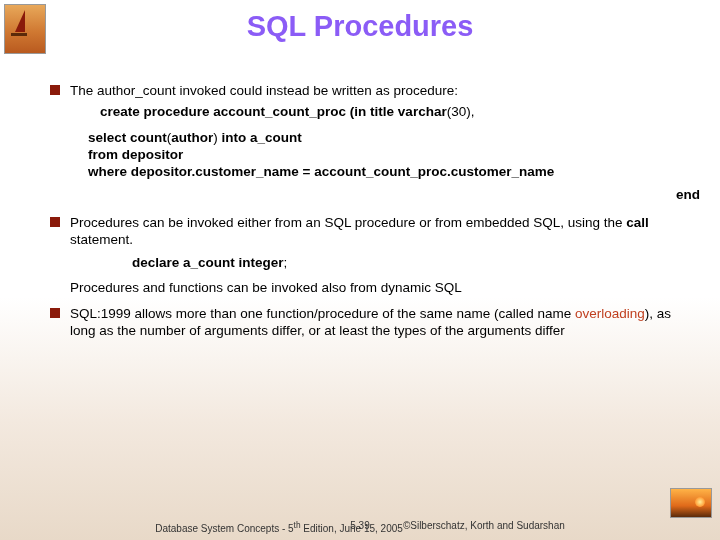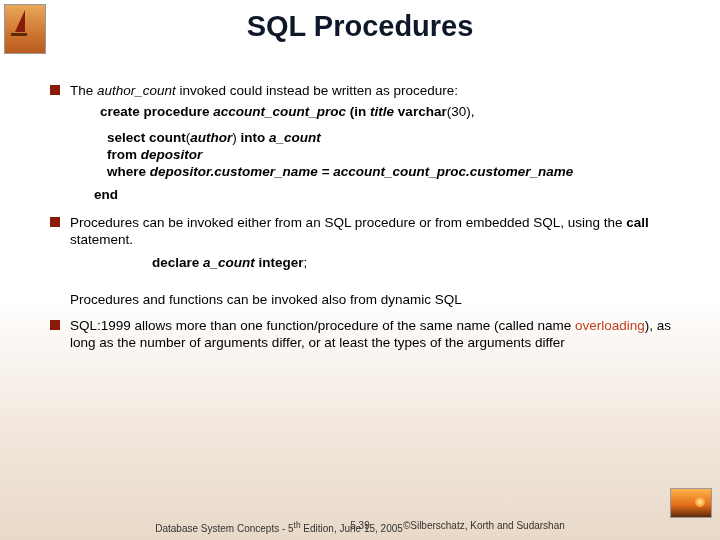--- a/index.html
+++ b/index.html
@@ -32,21 +32,21 @@
     bottom: 22px; right: 8px;
     width: 42px; height: 30px;
     background: linear-gradient(180deg, #ffb347 0%, #e06a1a 60%, #5a2a0a 100%);
     border:1px solid #999;
   }
   .logo-bottom::before{content:'';position:absolute;left:24px;top:8px;width:10px;height:10px;background:radial-gradient(circle,#ffee99 0%,#ff9933 70%,transparent 80%);border-radius:50%;}
   .title {
     text-align: center;
     font-size: 29px;
     font-weight: bold;
-    color: #0f172a;
+    color: #8b5cf6;
     padding-top: 10px;
   }
   .content {
     position: absolute;
     top: 82px;
     left: 50px;
     right: 20px;
     font-size: 13.5px;
     line-height: 1.28;
     color: #000;
@@ -57,24 +57,24 @@
     margin-bottom: 8px;
   }
   .bullet::before {
     content: '';
     position: absolute;
     left: 0; top: 3px;
     width: 10px; height: 10px;
     background: #8a1a0a;
   }
   .indent1 { margin-left: 30px; margin-top: 4px; margin-bottom: 2px; }
-  .indent2 { margin-left: 37px; }
-  .indent3 { margin-left: 82px; }
-  .end-indent { margin-left: 24px; }
-  .i { font-style: italic; }
+  .indent2 { margin-left: 18px; }
+  .indent3 { margin-left: 62px; }
+  .end-indent { margin-left: 24px; text-align: right; }
+  .i { }
   .b { font-weight: bold; }
   .ov { color: #c04020; font-weight: normal; }
   .gap { height: 6px; }
   .footer {
     position: absolute;
     bottom: 6px;
     left: 0; right: 0;
     font-size: 10px;
     color: #333;
     display: flex;
@@ -111,21 +111,21 @@
     </div>
     <div class="gap"></div>
     <div class="end-indent b">end</div>
   </div>
 
   <div class="bullet" style="margin-top:10px;">
     <span>Procedures can be invoked either from an SQL procedure or from embedded SQL, using the </span><span class="b">call </span><span>statement.</span>
     <div class="indent3" style="margin-top:6px;">
       <span class="b">declare </span><span class="b i">a_count </span><span class="b">integer</span><span>;</span>
     </div>
-    <div style="margin-top:20px;">Procedures and functions can be invoked also from dynamic SQL</div>
+    <div style="margin-top:8px;">Procedures and functions can be invoked also from dynamic SQL</div>
   </div>
 
   <div class="bullet" style="margin-top:8px;">
     <span>SQL:1999 allows more than one function/procedure of the same name (called name </span><span class="ov">overloading</span><span>), as long as the number of arguments differ, or at least the types of the arguments differ</span>
   </div>
 
 </div>
 
 <div class="logo-bottom"></div>
 

